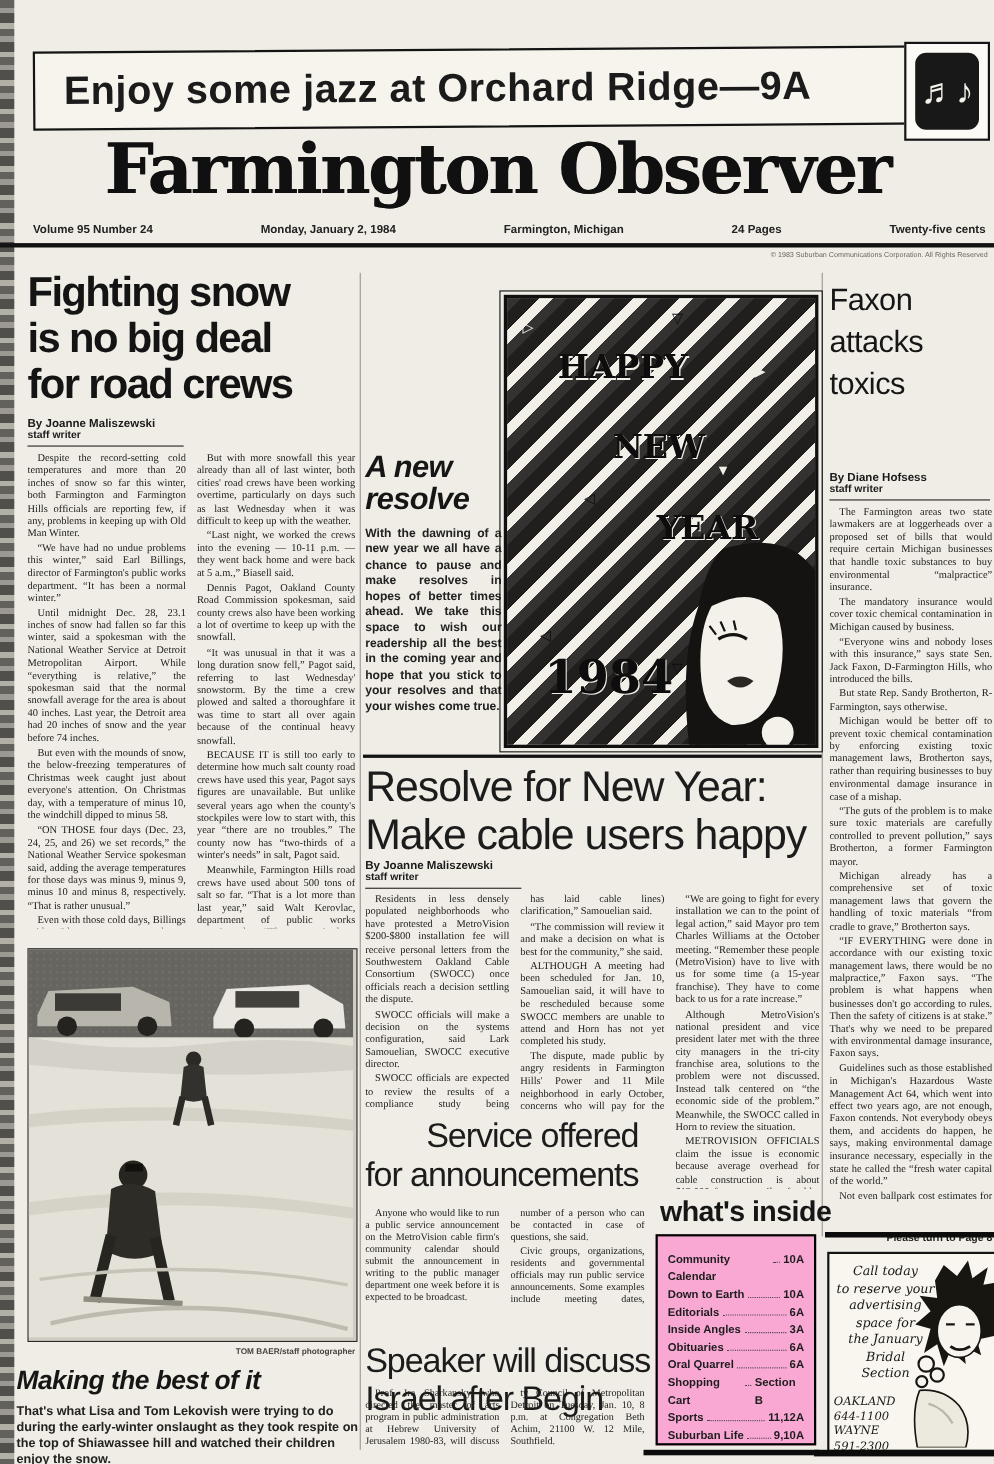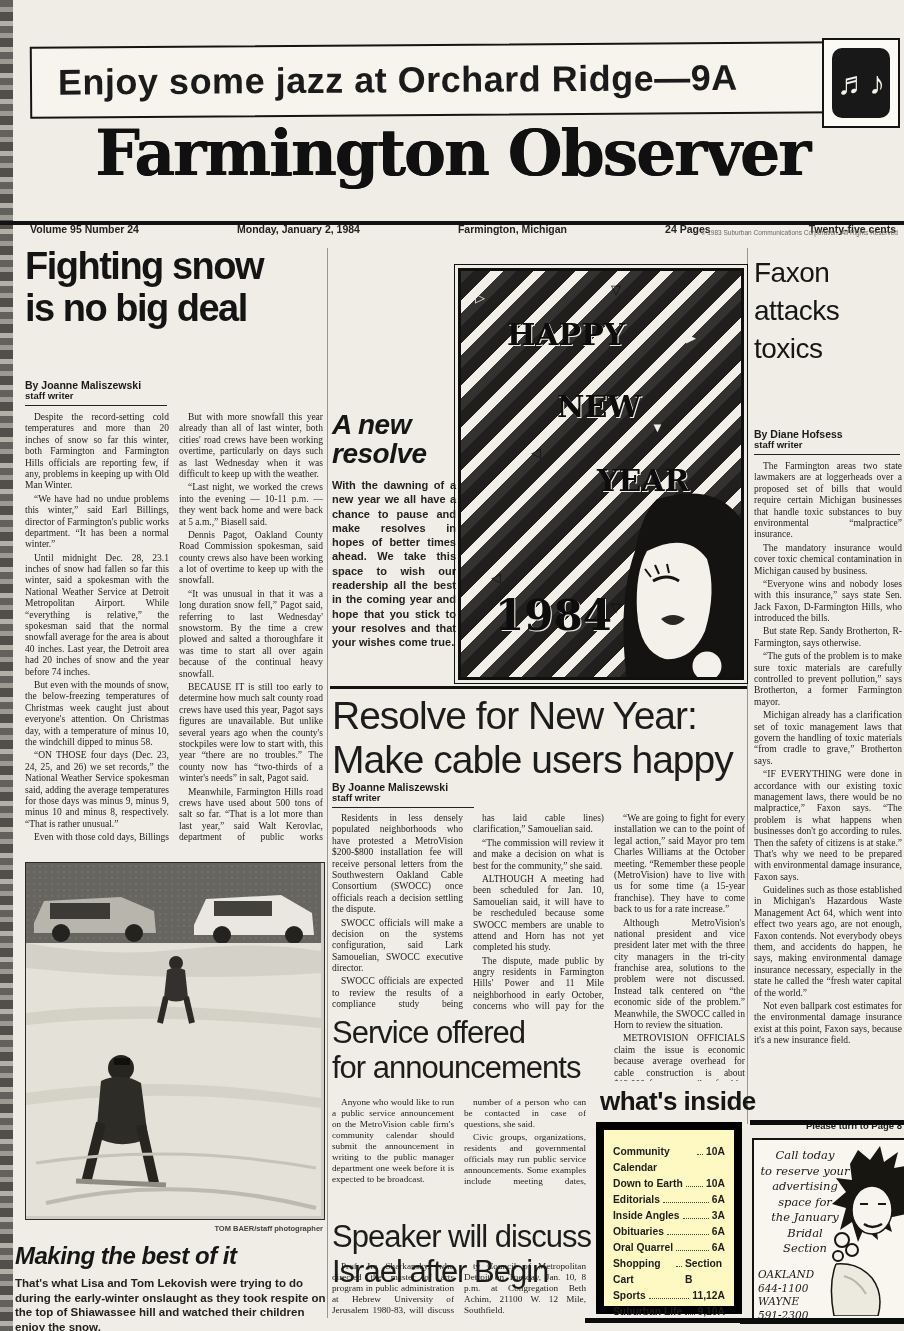--- a/index.html
+++ b/index.html
@@ -17,21 +17,21 @@
     display:flex;align-items:center;padding-left:26px;transform:rotate(-.4deg);}
   .banner-box .txt{font-weight:bold;font-size:36px;letter-spacing:.5px;color:#1b1b1b;}
   .music-box{left:822px;top:38px;width:74px;height:86px;border:2px solid #141414;background:#fbfaf5;
     display:flex;align-items:center;justify-content:center;}
   .music-inner{width:58px;height:70px;background:#181818;border-radius:10px;color:#f4f2ea;
     display:flex;align-items:center;justify-content:center;font-size:32px;line-height:1;}
   .masthead{left:0;top:116px;width:904px;text-align:center;
     font-family:"DejaVu Serif",serif;font-weight:bold;font-size:63px;letter-spacing:-2px;color:#101010;
     text-shadow:.6px 0 0 #101010;}
   .dateline{left:30px;top:203px;width:866px;display:flex;justify-content:space-between;
-    font-weight:bold;font-size:10.5px;color:#222;margin-top:20px;}
+    font-weight:bold;font-size:10.5px;color:#222;}
   .rule-main{left:0;top:221px;width:904px;height:4px;background:#121212;}
   .copyright{left:520px;top:229px;width:378px;text-align:right;font-size:6.5px;color:#6b675f;}
   
   .headline-heavy{font-weight:bold;letter-spacing:-1.5px;line-height:1.1;color:#141414;}
   .headline-light{font-weight:normal;letter-spacing:-1px;line-height:1.12;color:#1c1c1c;}
   .byline{font-weight:bold;font-size:10.5px;line-height:1.15;color:#1a1a1a;}
   .byline .role{font-size:9.5px;}
   .byline-rule{border-bottom:1.5px solid #222;width:142px;margin-top:3px;}
   .bodycol{font-family:"Liberation Serif",serif;font-size:9.5px;line-height:1.2;
     text-align:justify;color:#1d1c1a;overflow:hidden;}
@@ -58,29 +58,29 @@
   .gfx-box .word{position:absolute;font-family:"DejaVu Serif",serif;font-weight:bold;color:#0d0d0d;
     text-shadow:1px 1px 0 #f1efe7;}
   .gfx-tri{position:absolute;font-size:13px;line-height:1;}
   .gfx-face{position:absolute;right:-4px;bottom:-4px;}
   .mid-rule{left:330px;top:686px;width:417px;height:2.5px;background:#131313;}
   .cable-headline{left:332px;top:694px;font-size:39px;}
   .cable-byline{left:332px;top:781px;}
   .cable-c1{left:332px;top:813px;width:131px;height:198px;}
   .cable-c2{left:473px;top:813px;width:131px;height:198px;}
   .cable-c3{left:614px;top:813px;width:131px;height:268px;}
-  .service-headline{left:332px;top:1016px;font-size:31px;}
+  .service-headline{left:332px;top:1016px;font-size:31px;text-align:right;}
   .service-c1{left:332px;top:1097px;width:122px;height:90px;font-size:9.2px;}
   .service-c2{left:464px;top:1097px;width:122px;height:90px;font-size:9.2px;}
   .speaker-headline{left:332px;top:1192px;font-size:31px;margin-top:28px;}
   .speaker-c1{left:332px;top:1261px;width:122px;height:56px;font-size:9.2px;}
   .speaker-c2{left:464px;top:1261px;width:122px;height:56px;font-size:9.2px;}
   .speaker-turn{left:332px;top:1317px;width:254px;}
   .wi-title{left:600px;top:1086px;font-weight:bold;font-size:26px;letter-spacing:-.5px;}
-  .wi-box{left:596px;top:1122px;width:146px;height:192px;border:8px solid #000000;background:#fef9c3;
+  .wi-box{left:596px;top:1122px;width:146px;height:192px;border:2px solid #000000;background:#f9a8d4;
     padding:14px 9px 0 9px;box-sizing:border-box;}
   .wi-row{display:flex;align-items:baseline;font-weight:bold;font-size:10.3px;line-height:1.55;color:#1d1d1d;}
   .wi-leader{flex:1;border-bottom:1.6px dotted #444;margin:0 3px 2px 3px;min-width:6px;}
   .bar{background:#0c0c0c;}
   
   .faxon-headline{left:754px;top:254px;font-size:28px;font-weight:normal;letter-spacing:-.5px;line-height:1.35;}
   .faxon-byline{left:754px;top:428px;}
   .faxon-byline .byline-rule{width:146px;}
   .faxon-body{left:754px;top:461px;width:148px;height:632px;}
   .faxon-turn{left:754px;top:1096px;width:148px;}
@@ -115,20 +115,21 @@
 </div>
 <div class="abs rule-main"></div>
 <div class="abs copyright">© 1983 Suburban Communications Corporation. All Rights Reserved</div>
 
 <div class="abs vline vline-left"></div>
 <div class="abs vline vline-right"></div>
 
 <div class="abs headline-heavy snow-headline">
   <div>Fighting snow</div>
   <div>is no big deal</div>
+  <div>for road crews</div>
 </div>
 <div class="abs byline snow-byline">
   <div>By Joanne Maliszewski</div>
   <div class="role">staff writer</div>
   <div class="byline-rule"></div>
 </div>
 <div class="abs bodycol snow-c1">
   <p>Despite the record-setting cold temperatures and more than 20 inches of snow so far this winter, both Farmington and Farmington Hills officials are reporting few, if any, problems in keeping up with Old Man Winter.</p>
   <p>“We have had no undue problems this winter,” said Earl Billings, director of Farmington's public works department. “It has been a normal winter.”</p>
   <p>Until midnight Dec. 28, 23.1 inches of snow had fallen so far this winter, said a spokesman with the National Weather Service at Detroit Metropolitan Airport. While “everything is relative,” the spokesman said that the normal snowfall average for the area is about 40 inches. Last year, the Detroit area had 20 inches of snow and the year before 74 inches.</p>
@@ -338,22 +339,23 @@
 <div class="abs byline faxon-byline">
   <div>By Diane Hofsess</div>
   <div class="role">staff writer</div>
   <div class="byline-rule"></div>
 </div>
 <div class="abs bodycol faxon-body">
   <p>The Farmington areas two state lawmakers are at loggerheads over a proposed set of bills that would require certain Michigan businesses that handle toxic substances to buy environmental “malpractice” insurance.</p>
   <p>The mandatory insurance would cover toxic chemical contamination in Michigan caused by business.</p>
   <p>“Everyone wins and nobody loses with this insurance,” says state Sen. Jack Faxon, D-Farmington Hills, who introduced the bills.</p>
   <p>But state Rep. Sandy Brotherton, R-Farmington, says otherwise.</p>
+  <p>Michigan would be better off to prevent toxic chemical contamination by enforcing existing toxic management laws, Brotherton says, rather than requiring businesses to buy environmental damage insurance in case of a mishap.</p>
   <p>“The guts of the problem is to make sure toxic materials are carefully controlled to prevent pollution,” says Brotherton, a former Farmington mayor.</p>
-  <p>Michigan already has a clarification set of toxic management laws that govern the handling of toxic materials “from cradle to grave,” Brotherton says.</p>
+  <p>Michigan already has a comprehensive set of toxic management laws that govern the handling of toxic materials “from cradle to grave,” Brotherton says.</p>
   <p>“IF EVERYTHING were done in accordance with our existing toxic management laws, there would be no malpractice,” Faxon says. “The problem is what happens when businesses don't go according to rules. Then the safety of citizens is at stake.” That's why we need to be prepared with environmental damage insurance, Faxon says.</p>
   <p>Guidelines such as those established in Michigan's Hazardous Waste Management Act 64, which went into effect two years ago, are not enough, Faxon contends. Not everybody obeys them, and accidents do happen, he says, making environmental damage insurance necessary, especially in the state he called the “fresh water capital of the world.”</p>
   <p>Not even ballpark cost estimates for the environmental damage insurance exist at this point, Faxon says, because it's a new insurance field.</p>
 
 </div>
 <div class="abs turnto faxon-turn">Please turn to Page 8</div>
 <div class="abs bar right-rule"></div>
 
 <div class="abs ad-box">
   <div class="ad-text">

